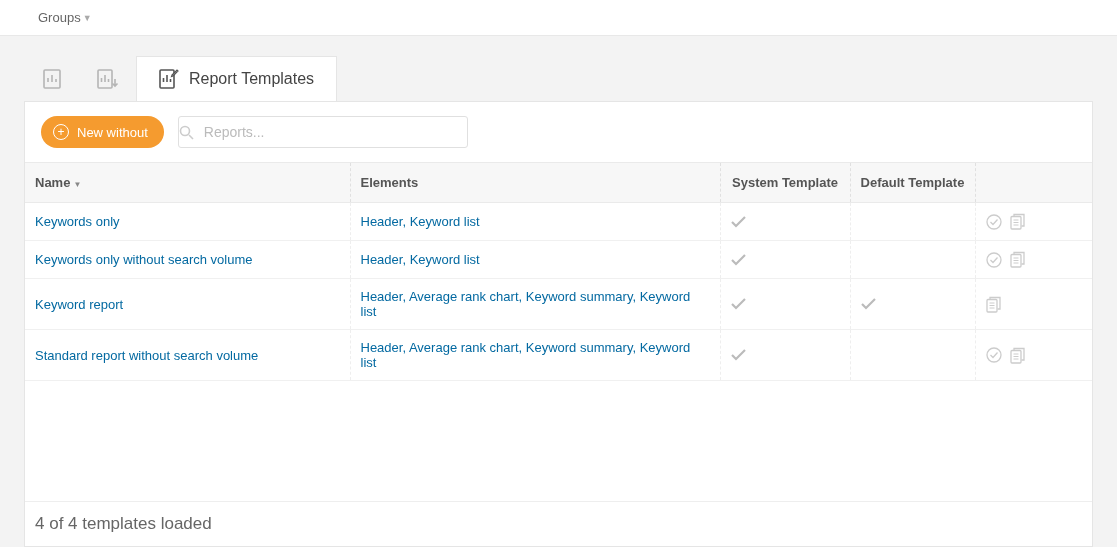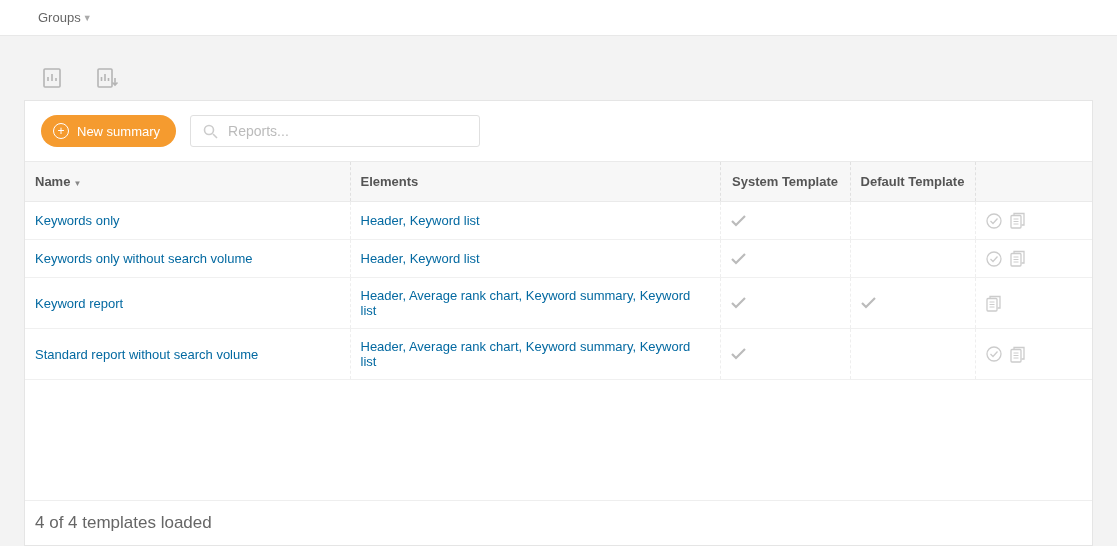--- a/index.html
+++ b/index.html
@@ -13,21 +13,21 @@
     
     .tabs-row { display: flex; align-items: flex-end; padding: 0 24px; }
     .tab-icon { width: 56px; height: 44px; display: flex; align-items: center; justify-content: center; cursor: pointer; }
     .tab-active { background: #fff; border: 1px solid #e5e5e5; border-bottom: none; display: flex; align-items: center; gap: 10px; padding: 12px 22px; font-size: 16px; color: #444; font-weight: 500; }
     
     .panel { background: #fff; border: 1px solid #e5e5e5; margin: 0 24px 24px 24px; }
     
     .toolbar { display: flex; align-items: center; gap: 14px; padding: 14px 16px; }
     .btn-new { background: #f59b2f; color: #fff; border: none; border-radius: 18px; padding: 8px 16px 8px 12px; display: inline-flex; align-items: center; gap: 8px; font-size: 13px; font-weight: 500; cursor: pointer; }
     .btn-new .plus-circle { width: 16px; height: 16px; border: 1.5px solid #fff; border-radius: 50%; display: flex; align-items: center; justify-content: center; font-size: 12px; line-height: 1; }
-    .search-box { border: 1px solid #e0e0e0; border-radius: 3px; display: flex; align-items: center; padding: 7px 12px; width: 290px; }
+    .search-box { border: 1px solid #e0e0e0; border-radius: 3px; display: flex; align-items: center; padding: 7px 0; width: 290px; }
     .search-box input { border: none; outline: none; font-size: 14px; color: #666; flex: 1; margin-left: 10px; }
     .search-box input::placeholder { color: #bbb; }
     
     table { width: 100%; border-collapse: collapse; }
     thead th { background: #f7f7f7; text-align: left; padding: 12px 10px; font-weight: 600; color: #555; border-top: 1px solid #eaeaea; border-bottom: 1px solid #eaeaea; font-size: 13px; }
     thead th + th { border-left: 1px dashed #e0e0e0; }
     tbody td { padding: 10px 10px; border-bottom: 1px solid #f0f0f0; color: #0369a1; vertical-align: middle; font-size: 13px; }
     tbody td + td { border-left: 1px dashed #eee; }
     .col-name { width: 325px; }
     .col-elements { width: 370px; }
@@ -62,27 +62,35 @@
         <path d="M5 13 L5 9 M9 13 L9 6 M13 13 L13 10" stroke="#b5b5b5" stroke-width="1.6" fill="none"></path>
       </svg>
     </div>
     <div class="tab-icon">
       <svg width="22" height="20" viewBox="0 0 22 20">
         <rect x="1" y="1" width="14" height="18" rx="1" fill="none" stroke="#b5b5b5" stroke-width="1.6"></rect>
         <path d="M4.5 13 L4.5 9 M8 13 L8 6 M11.5 13 L11.5 10" stroke="#b5b5b5" stroke-width="1.6" fill="none"></path>
         <path d="M18 10 L18 17 M15.5 14.5 L18 17 L20.5 14.5" stroke="#b5b5b5" stroke-width="1.6" fill="none"></path>
       </svg>
     </div>
+    <div class="tab-active">
+      <svg width="20" height="20" viewBox="0 0 20 20">
+        <rect x="1" y="1" width="14" height="18" rx="1" fill="none" stroke="#555" stroke-width="1.6"></rect>
+        <path d="M4.5 13 L4.5 9 M8 13 L8 6 M11.5 13 L11.5 10" stroke="#555" stroke-width="1.6" fill="none"></path>
+        <path d="M13 6 L18 1 L19 2 L14 7 L12.5 7.5 Z" stroke="#555" stroke-width="1.2" fill="#fff"></path>
+      </svg>
+      <span>Report Templates</span>
+    </div>
   </div>
 
   <div class="panel">
     <div class="toolbar">
       <button class="btn-new">
         <span class="plus-circle">+</span>
-        <span>New summary</span>
+        <span>New without</span>
       </button>
       <div class="search-box">
         <svg width="15" height="15" viewBox="0 0 15 15">
           <circle cx="6" cy="6" r="4.5" fill="none" stroke="#ccc" stroke-width="1.6"></circle>
           <line x1="10" y1="10" x2="14" y2="14" stroke="#ccc" stroke-width="1.6"></line>
         </svg>
         <input type="text" placeholder="Reports..." style="">
       </div>
     </div>
 

